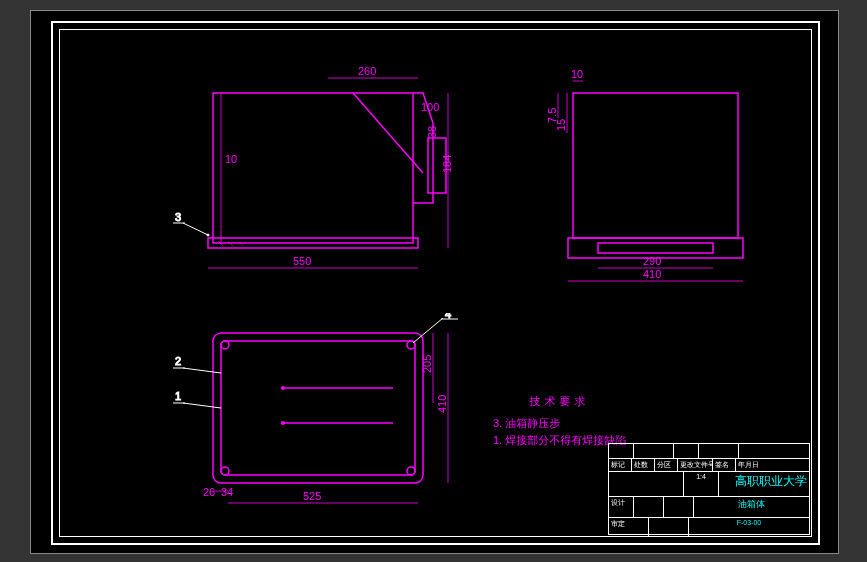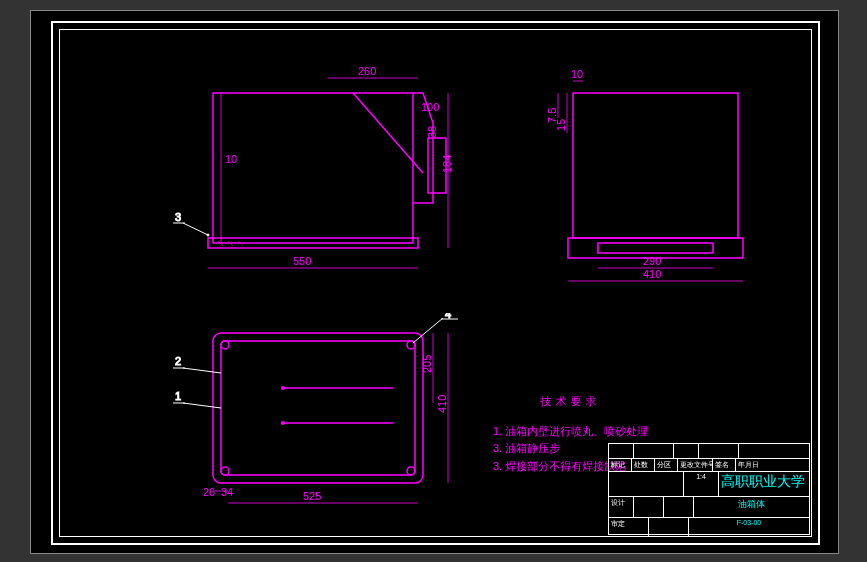--- a/index.html
+++ b/index.html
@@ -71,21 +71,21 @@
 .notes {
   position: absolute;
   left: 440px;
   top: 370px;
   color: #f0f;
   font-size: 11px;
   line-height: 1.6;
 }
 .notes-title {
   text-align: center;
-  margin-bottom: 12px;
+  margin-bottom: 4px;
   letter-spacing: 4px;
 }
 .title-block {
   position: absolute;
   right: 8px;
   bottom: 8px;
   width: 200px;
   height: 90px;
   border: 1px solid #fff;
   color: #fff;
@@ -201,23 +201,22 @@
         <line class="callout" x1="10" y1="90" x2="48" y2="95"></line>
         <text class="callout" x="2" y="87">1</text>
         <line class="callout" x1="0" y1="90" x2="12" y2="90"></line>
         <line class="callout" x1="270" y1="5" x2="240" y2="30"></line>
         <text class="callout" x="272" y="5">4</text>
         <line class="callout" x1="268" y1="6" x2="285" y2="6"></line>
       </svg>
 
       <div class="notes">
         <div class="notes-title">技术要求</div>
-        <div>1. 油箱内壁进行喷丸、喷砂处理</div>
         <div>3. 油箱静压步</div>
-        <div>3. 焊接部分不得有焊接缺陷</div>
+        <div>1. 焊接部分不得有焊接缺陷</div>
       </div>
 
       <div class="title-block">
         <div class="tb-row" style="height:14px">
           <div class="tb-cell" style="width:20px"></div>
           <div class="tb-cell pink" style="width:35px"></div>
           <div class="tb-cell" style="width:20px"></div>
           <div class="tb-cell pink" style="width:35px"></div>
           <div class="tb-cell" style="flex:1"></div>
         </div>
@@ -225,21 +224,21 @@
           <div class="tb-cell" style="width:18px">标记</div>
           <div class="tb-cell" style="width:18px">处数</div>
           <div class="tb-cell" style="width:18px">分区</div>
           <div class="tb-cell" style="width:30px">更改文件号</div>
           <div class="tb-cell" style="width:18px">签名</div>
           <div class="tb-cell" style="flex:1">年月日</div>
         </div>
         <div class="tb-row" style="height:24px">
           <div class="tb-cell" style="width:70px;font-size:6px"></div>
           <div class="tb-cell" style="width:30px;text-align:center">1:4</div>
-          <div class="tb-cell cyan" style="flex:1;text-align:left;font-size:14px">高职职业大学</div>
+          <div class="tb-cell cyan" style="flex:1;text-align:right;font-size:12px">高职职业大学</div>
         </div>
         <div class="tb-row" style="height:20px">
           <div class="tb-cell" style="width:20px">设计</div>
           <div class="tb-cell" style="width:25px"></div>
           <div class="tb-cell" style="width:25px"></div>
           <div class="tb-cell cyan" style="flex:1;text-align:center;font-size:9px">油箱体</div>
         </div>
         <div class="tb-row" style="height:18px;border-bottom:none">
           <div class="tb-cell" style="width:35px">审定</div>
           <div class="tb-cell" style="width:35px"></div>

